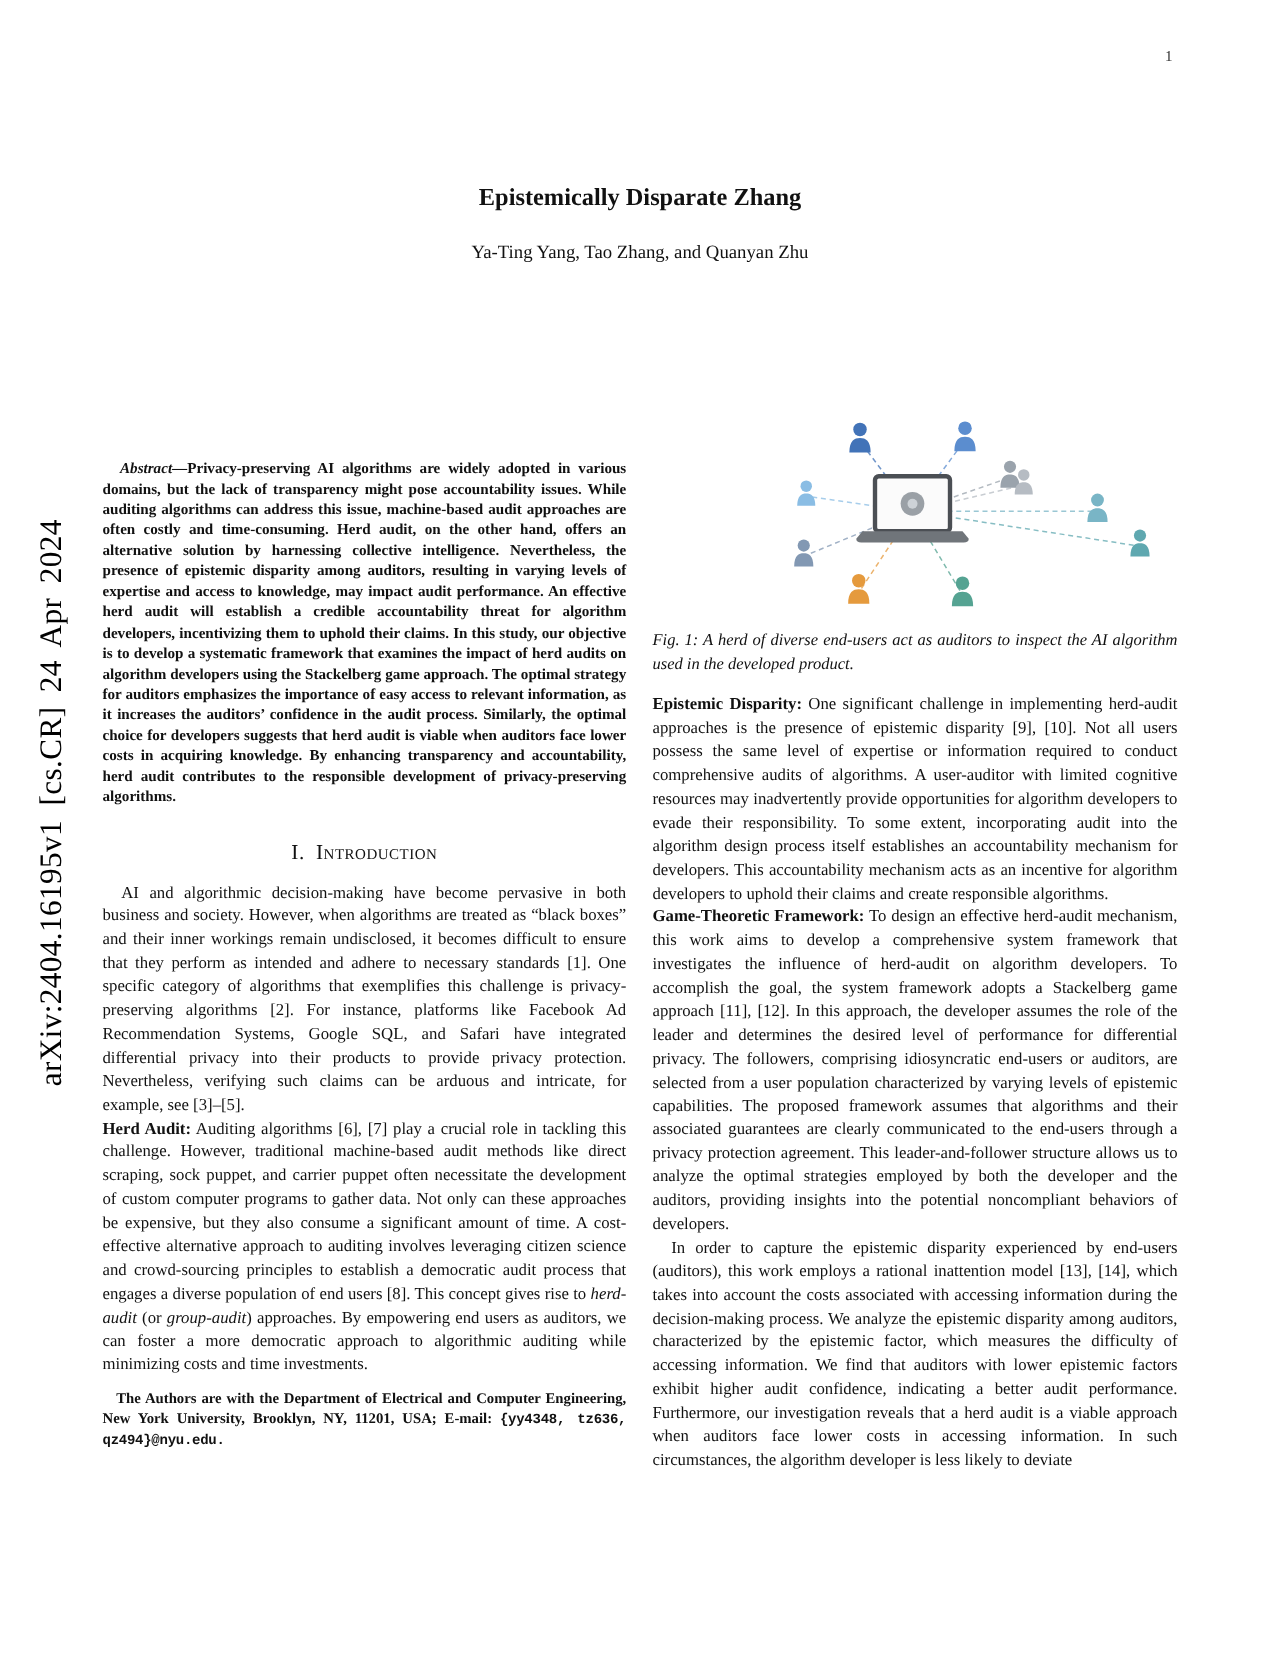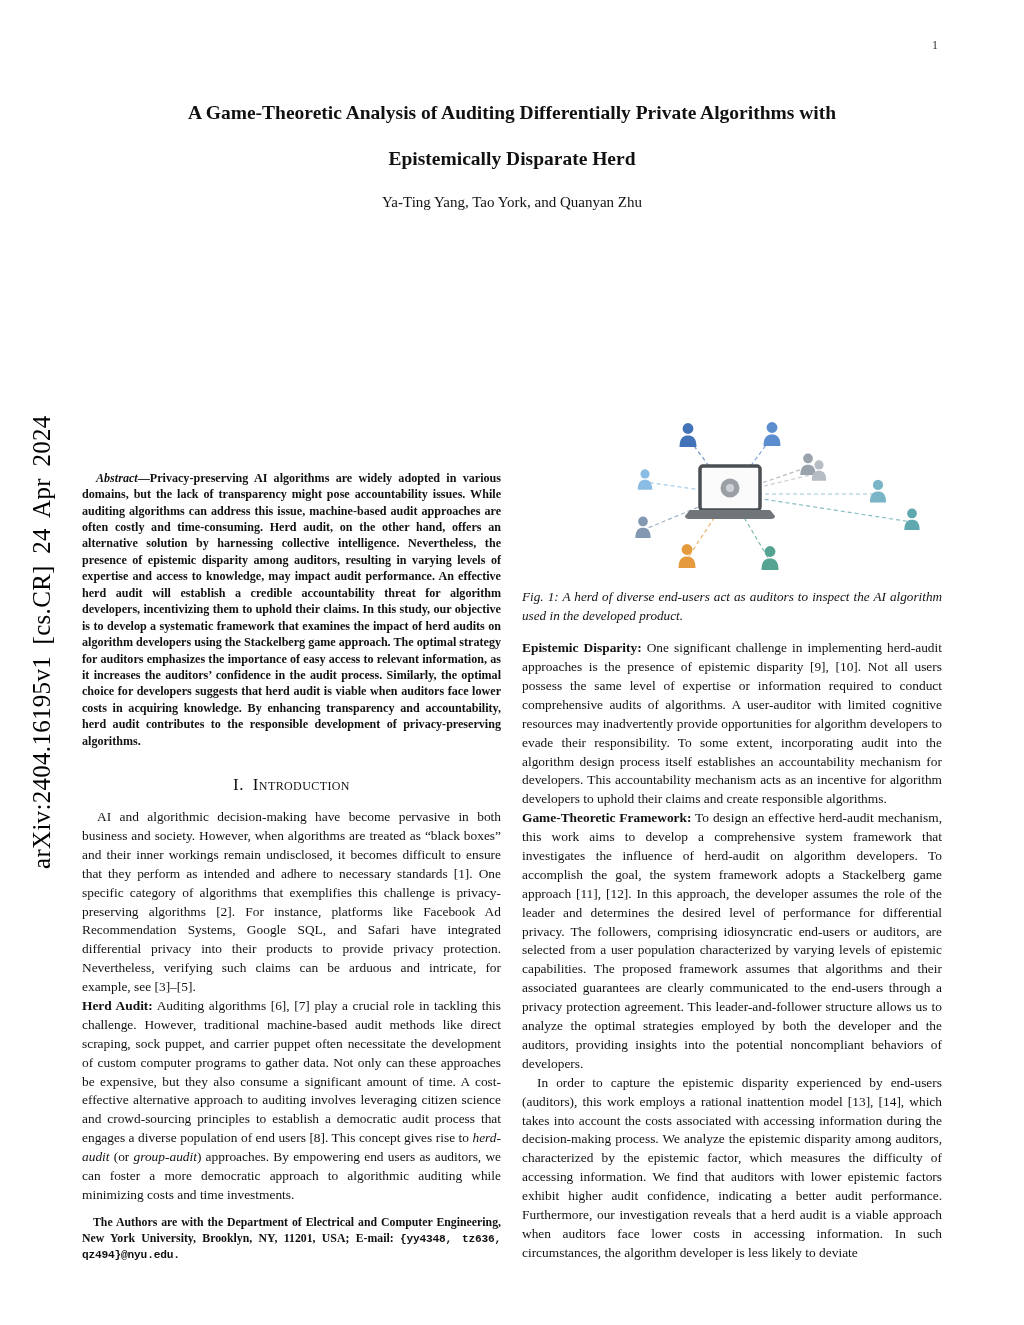--- a/index.html
+++ b/index.html
@@ -16,21 +16,21 @@
     font-size:25px; color:#000; white-space:nowrap; text-align:center;
     word-spacing:5px; letter-spacing:0.3px;
   }
   .title {
     margin:90px 90px 0; text-align:center;
     font-size:19.5px; font-weight:bold; line-height:2.35;
   }
   .authors { margin-top:12px; text-align:center; font-size:15px; }
   .columns {
     display:flex; gap:21px; margin:38px 82px 0; min-height:1014px;
-    align-items:flex-end;
+    align-items:center;
   }
   .col { width:420px; }
   .col-left { display:flex; flex-direction:column; }
   .abstract {
     margin:16px 0 0; font-size:12.1px; font-weight:bold; line-height:1.36;
     text-align:justify; text-indent:14px;
   }
   .abstract-lead { font-style:italic; }
   .section-heading {
     margin:26px 0 13px; text-align:center; font-weight:normal;
@@ -60,25 +60,25 @@
 </head>
 <body>
 
 <div class="page">
 
   <div class="page-num">1</div>
 
   <div class="arxiv">arXiv:2404.16195v1 [cs.CR] 24 Apr 2024</div>
 
   <h1 class="title">
-    <span>A Game-Theoretic Analysis of Auditing Differentially Private Algorithms with</span><br>
-    <span>Epistemically Disparate Herd</span>
+    <br>
+    <span>Epistemically Disparate Zhang</span>
   </h1>
 
-  <div class="authors">Ya-Ting Yang, Tao York, and Quanyan Zhu</div>
+  <div class="authors">Ya-Ting Yang, Tao Zhang, and Quanyan Zhu</div>
 
   <div class="columns">
 
     <div class="col col-left">
       <p class="abstract"><span class="abstract-lead">Abstract</span><span>—Privacy-preserving AI algorithms are widely adopted in various domains, but the lack of transparency might pose accountability issues. While auditing algorithms can address this issue, machine-based audit approaches are often costly and time-consuming. Herd audit, on the other hand, offers an alternative solution by harnessing collective intelligence. Nevertheless, the presence of epistemic disparity among auditors, resulting in varying levels of expertise and access to knowledge, may impact audit performance. An effective herd audit will establish a credible accountability threat for algorithm developers, incentivizing them to uphold their claims. In this study, our objective is to develop a systematic framework that examines the impact of herd audits on algorithm developers using the Stackelberg game approach. The optimal strategy for auditors emphasizes the importance of easy access to relevant information, as it increases the auditors’ confidence in the audit process. Similarly, the optimal choice for developers suggests that herd audit is viable when auditors face lower costs in acquiring knowledge. By enhancing transparency and accountability, herd audit contributes to the responsible development of privacy-preserving algorithms.</span></p>
 
       <h2 class="section-heading"><span class="num">I.</span><span class="sc">Introduction</span></h2>
 
       <p class="body indent">AI and algorithmic decision-making have become pervasive in both business and society. However, when algorithms are treated as “black boxes” and their inner workings remain undisclosed, it becomes difficult to ensure that they perform as intended and adhere to necessary standards [1]. One specific category of algorithms that exemplifies this challenge is privacy-preserving algorithms [2]. For instance, platforms like Facebook Ad Recommendation Systems, Google SQL, and Safari have integrated differential privacy into their products to provide privacy protection. Nevertheless, verifying such claims can be arduous and intricate, for example, see [3]–[5].</p>
 

